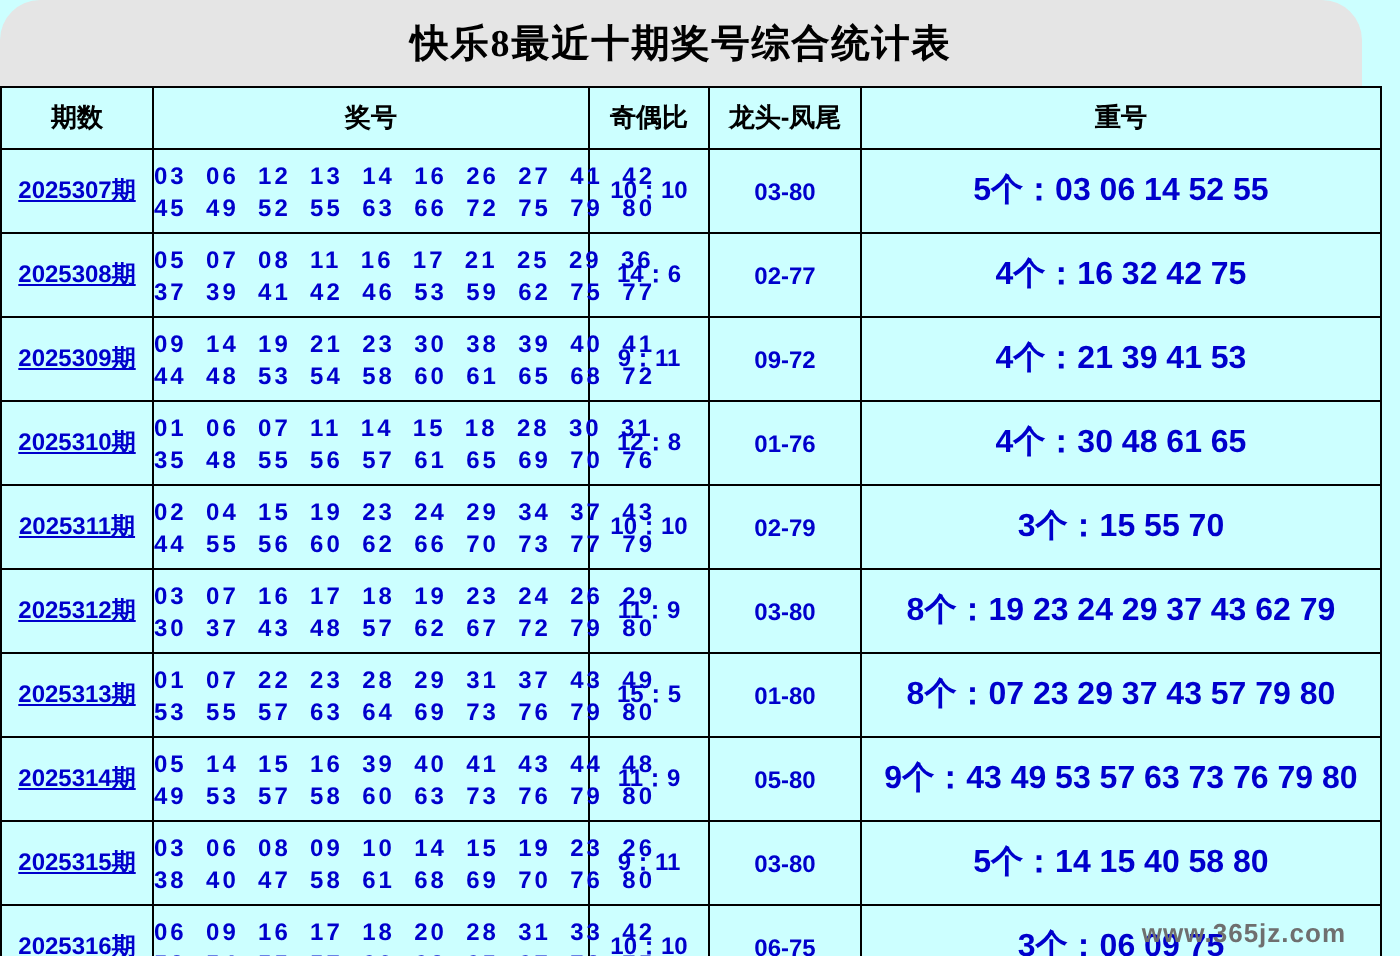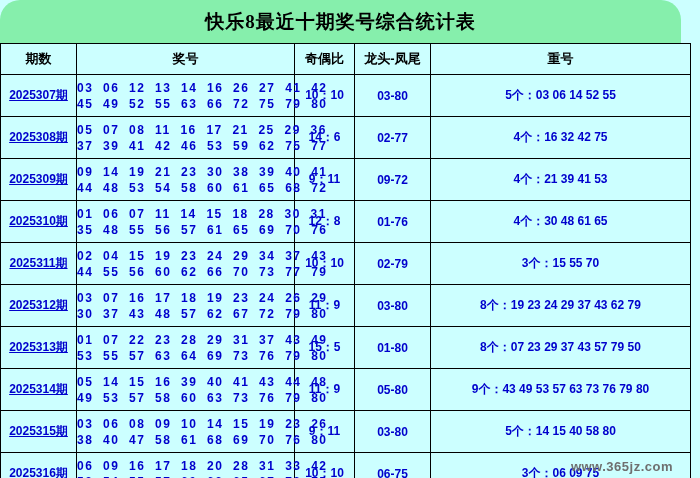--- a/index.html
+++ b/index.html
@@ -11,21 +11,21 @@
     height: 478px;
     background: #ccffff;
     font-family: "Liberation Sans", sans-serif;
     overflow: hidden;
     position: relative;
   }
   #page {
     width: 681px;
     height: 478px;
     position: relative;
-    background: #86efac;
+    background: #e5e5e5;
     box-sizing: border-box;
     border-radius: 20px;
   }
   .title {
     text-align: center;
     font-size: 19px;
     font-weight: bold;
     color: #000;
     padding-top: 9px;
     padding-bottom: 8px;
@@ -68,21 +68,21 @@
     letter-spacing: 1.5px;
     font-family: "Liberation Sans", sans-serif;
     padding: 2px 0;
   }
   td.ratio, td.headtail {
     font-size: 12px;
     font-weight: bold;
     color: #0000cc;
   }
   td.repeat {
-    font-size: 12px;
+    font-size: 16px;
     font-weight: bold;
     color: #0000cc;
     text-align: center;
     padding: 0 6px;
   }
   col.c-period { width: 76px; }
   col.c-nums   { width: 218px; }
   col.c-ratio  { width: 60px; }
   col.c-ht     { width: 76px; }
   col.c-repeat { width: 260px; }
@@ -184,21 +184,21 @@
         <td class="repeat">8个：19  23  24  29  37  43  62  79</td>
       </tr>
       <tr>
         <td class="period">2025313期</td>
         <td class="nums">
           <span class="numline">01  07  22  23  28  29  31  37  43  49</span>
           <span class="numline">53  55  57  63  64  69  73  76  79  80</span>
         </td>
         <td class="ratio">15：5</td>
         <td class="headtail">01-80</td>
-        <td class="repeat">8个：07  23  29  37  43  57  79  50</td>
+        <td class="repeat">8个：07  23  29  37  43  57  79  80</td>
       </tr>
       <tr>
         <td class="period">2025314期</td>
         <td class="nums">
           <span class="numline">05  14  15  16  39  40  41  43  44  48</span>
           <span class="numline">49  53  57  58  60  63  73  76  79  80</span>
         </td>
         <td class="ratio">11：9</td>
         <td class="headtail">05-80</td>
         <td class="repeat">9个：43  49  53  57  63  73  76  79  80</td>

